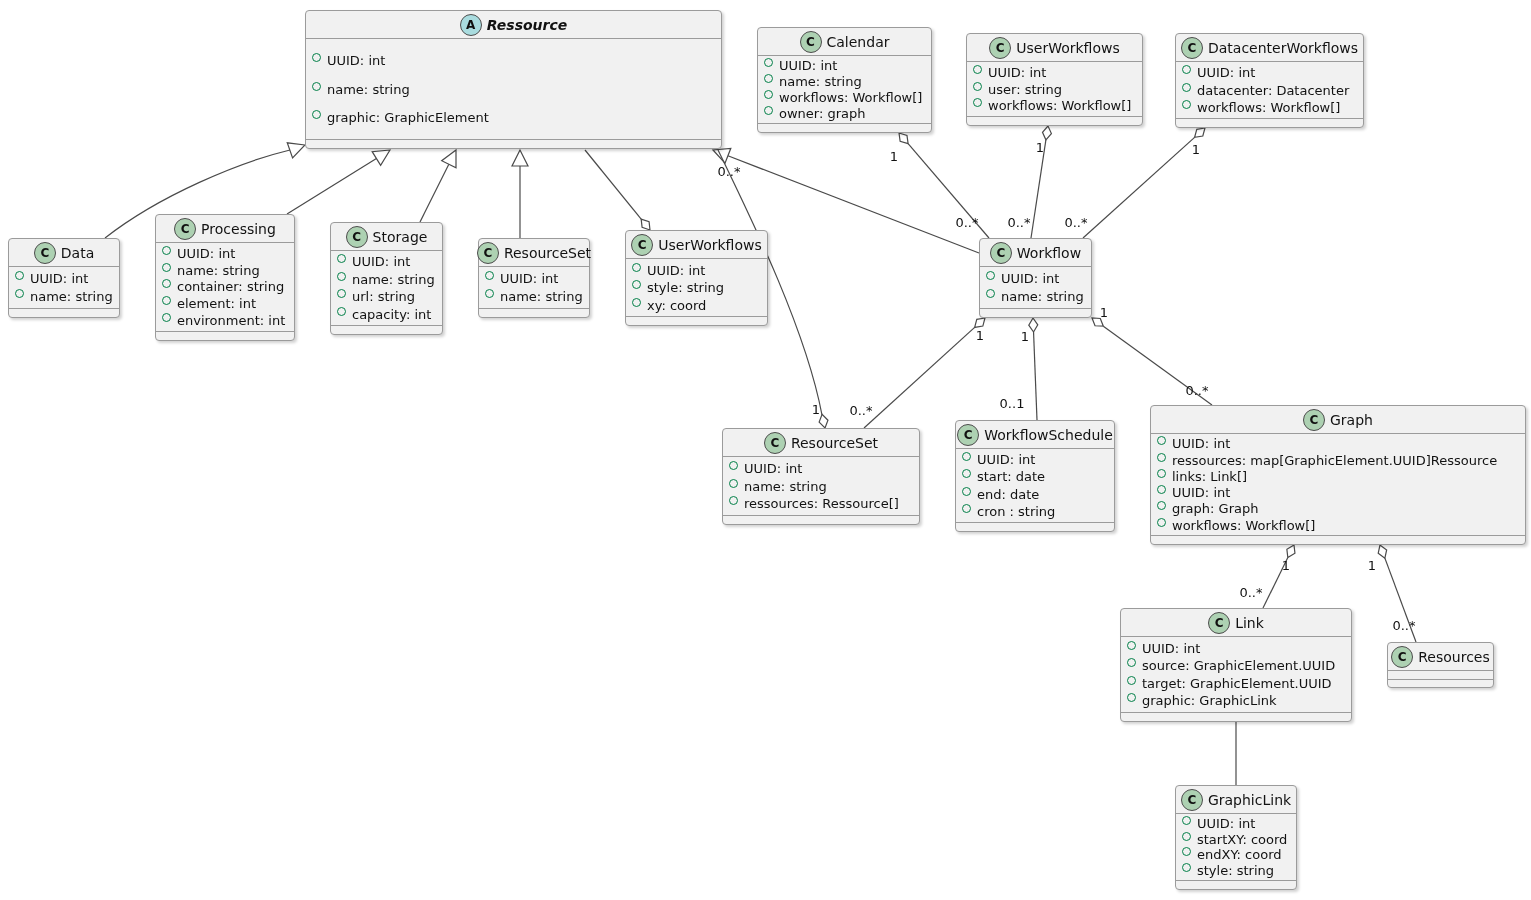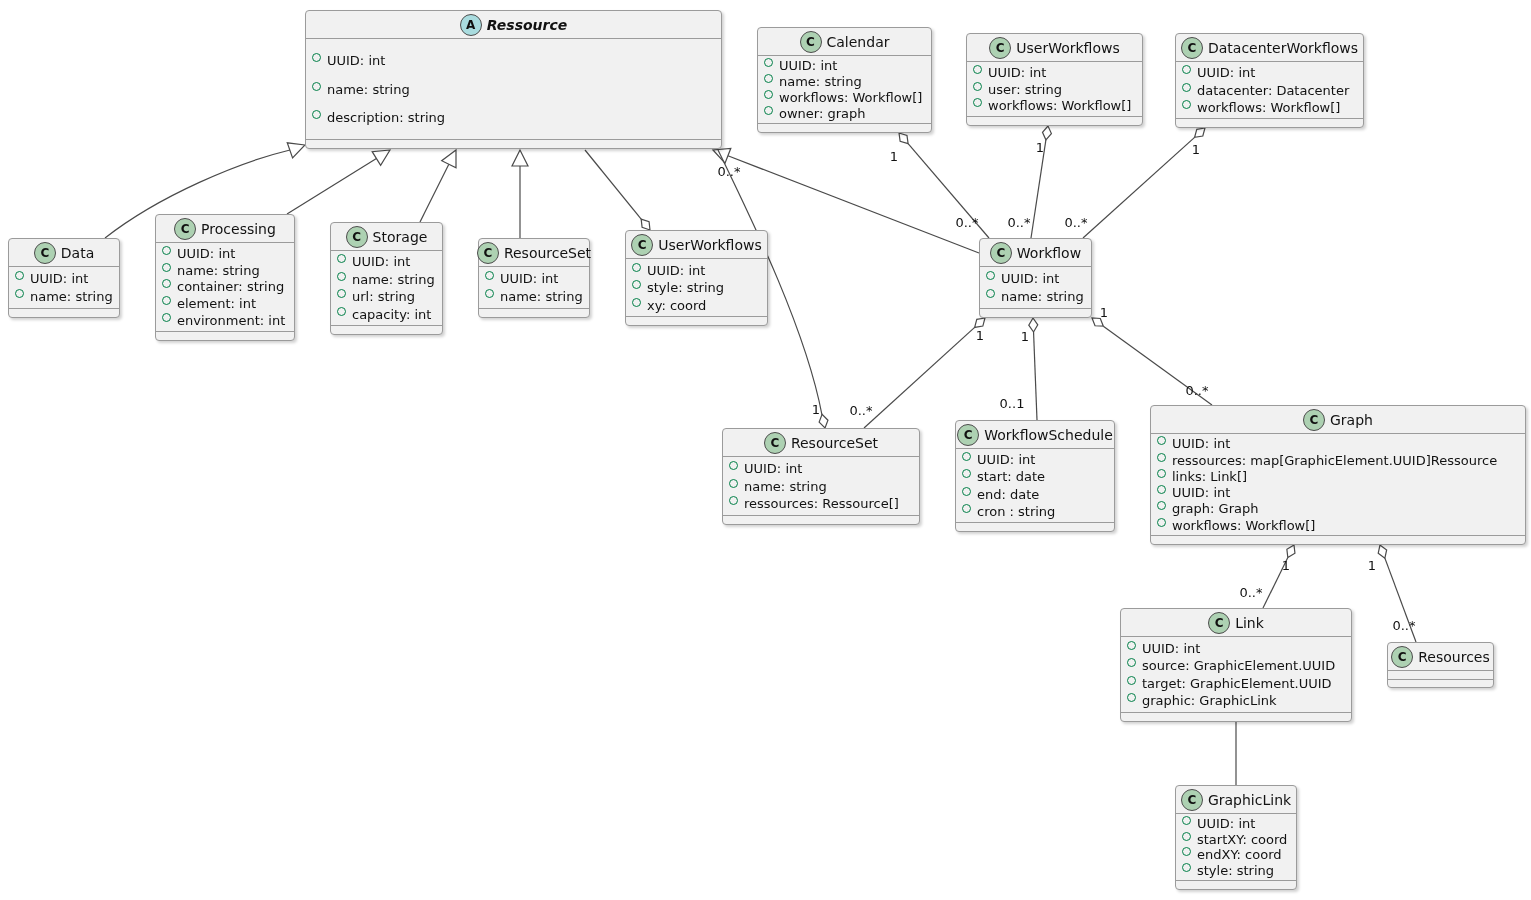--- a/index.html
+++ b/index.html
@@ -129,21 +129,21 @@
         <div class="uml-attr">
           <span class="vis-icon"></span>
           <span>UUID: int</span>
         </div>
         <div class="uml-attr">
           <span class="vis-icon"></span>
           <span>name: string</span>
         </div>
         <div class="uml-attr">
           <span class="vis-icon"></span>
-          <span>description: string</span>
+          <span>graphic: GraphicElement</span>
         </div>
       </div>
       <div class="uml-footer"></div>
     </div>
     <div class="uml-class" style="left: 8px; top: 238px; width: 112px; height: 80px;">
       <div class="uml-title">
         <span class="circle-icon concrete">C</span>
         <span class="uml-name">Data</span>
       </div>
       <div class="uml-attrs">

